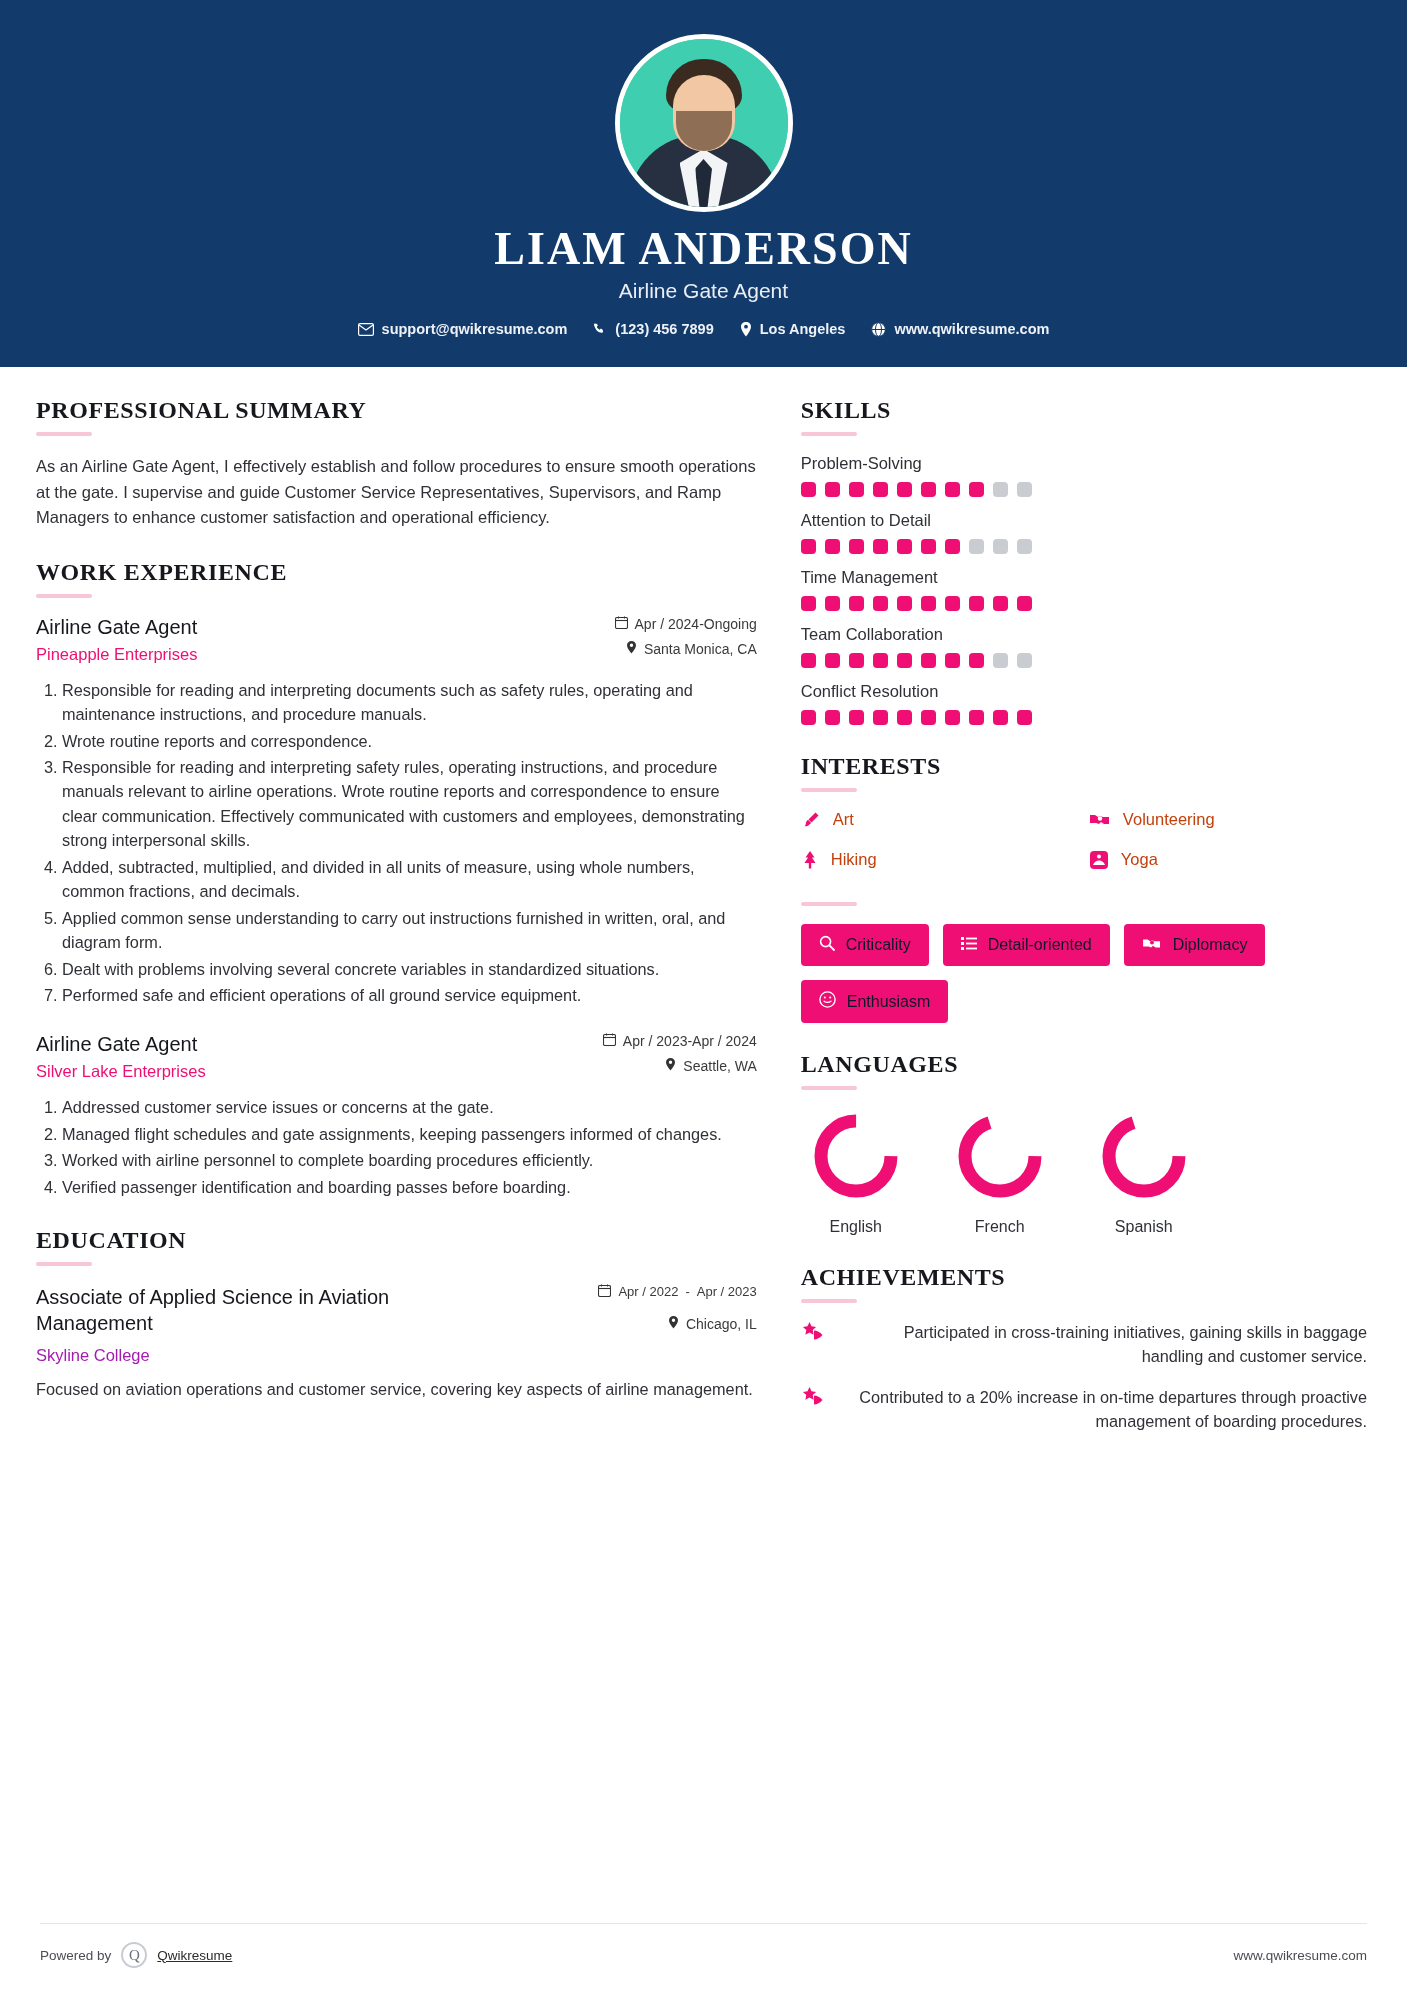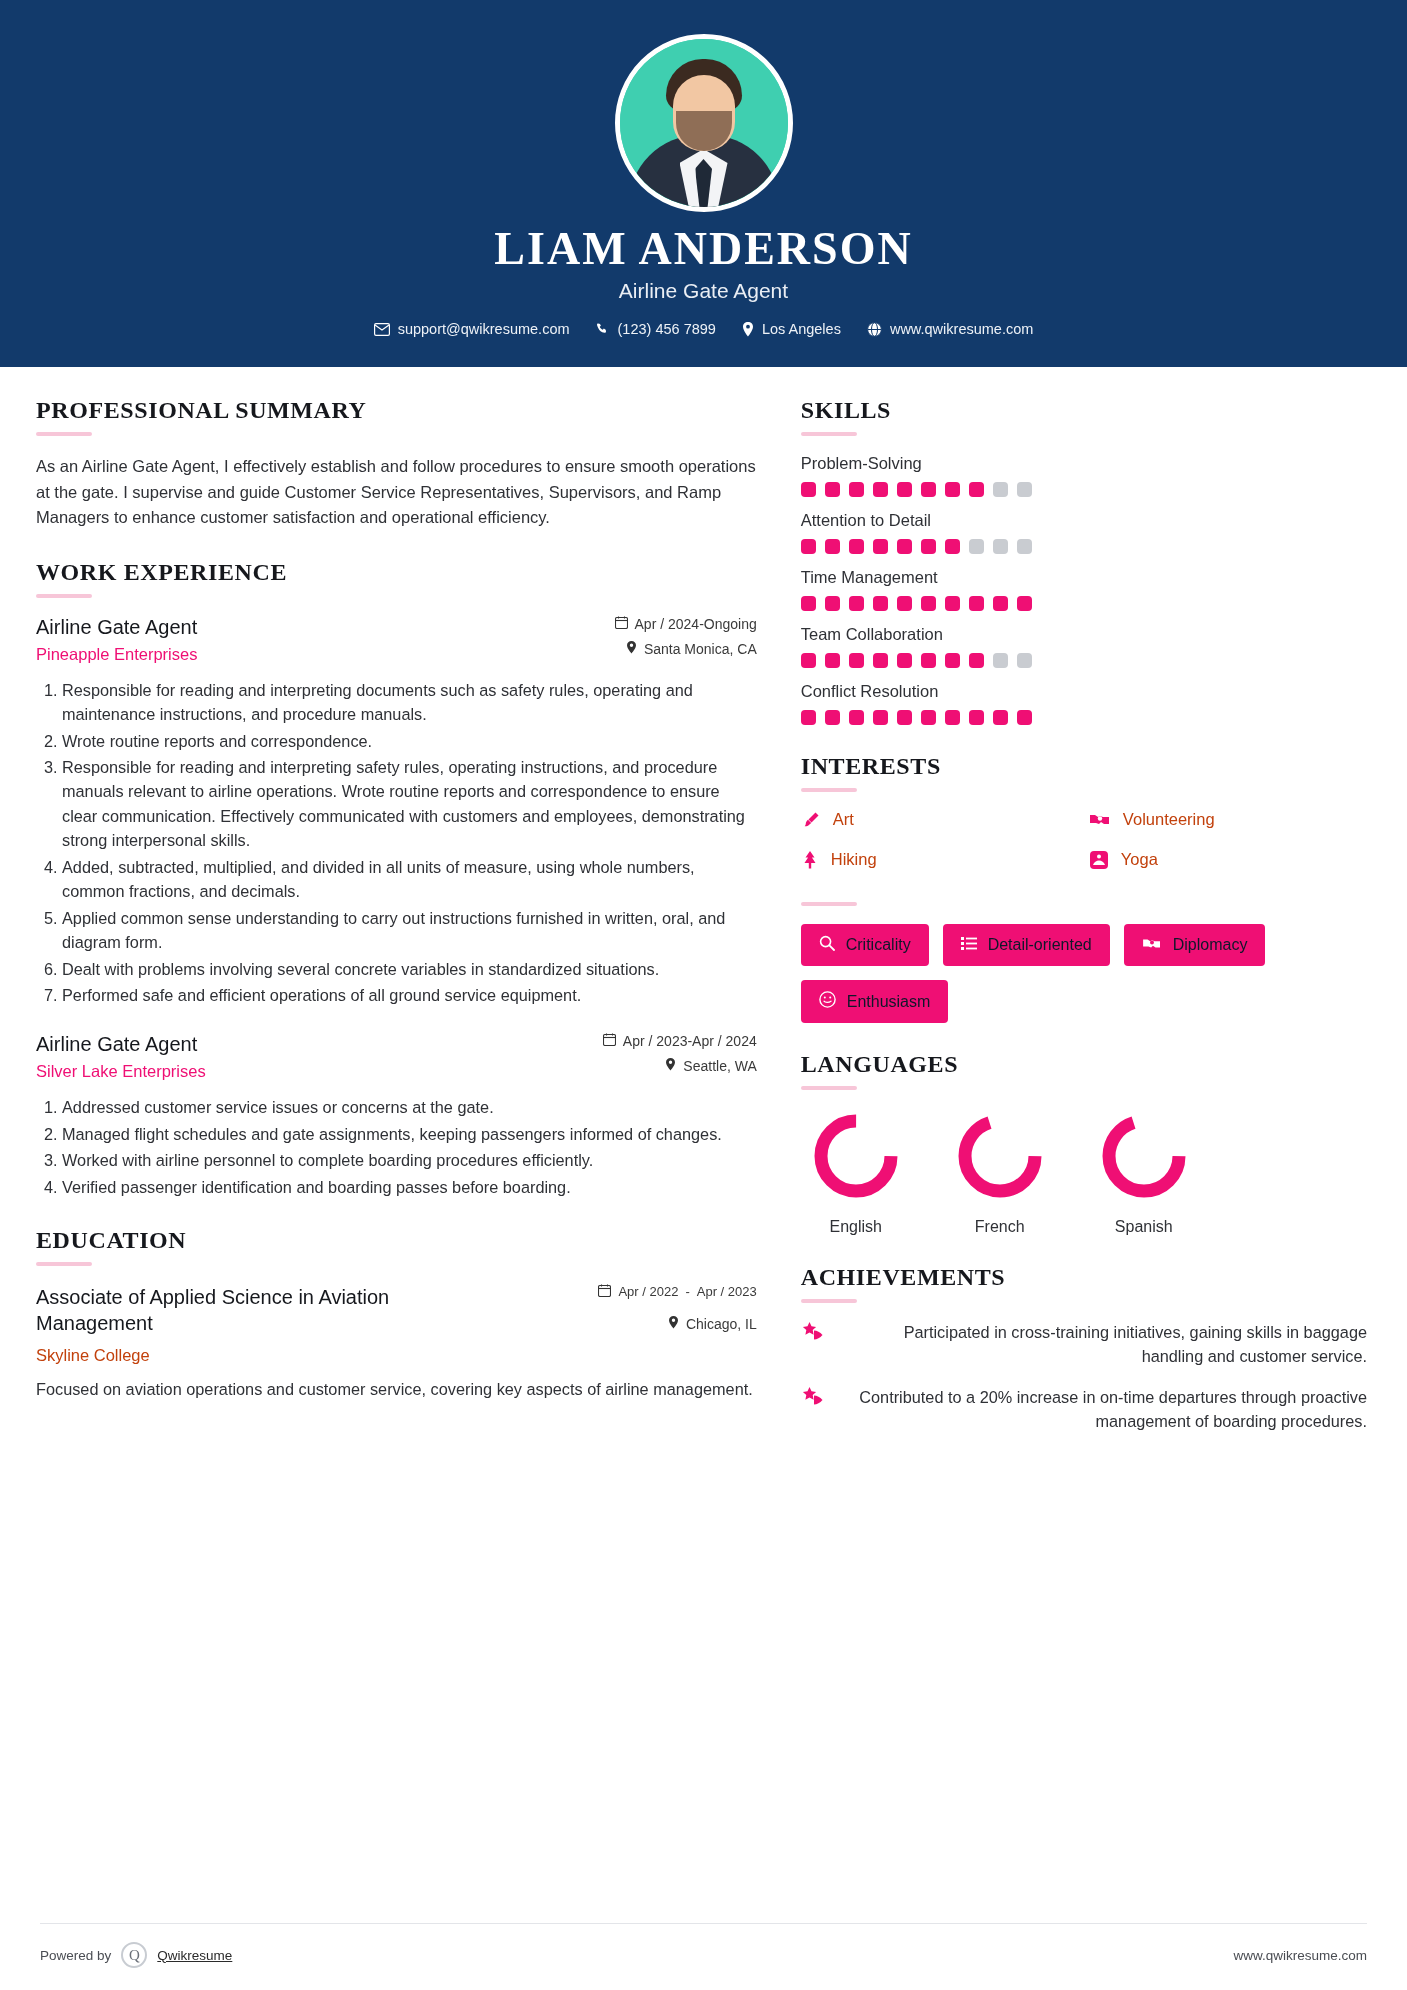--- a/index.html
+++ b/index.html
@@ -105,21 +105,21 @@
     margin-bottom: 18px;
   }
   .contact-row {
     display: flex;
     justify-content: center;
     align-items: center;
     gap: 26px;
     font-size: 14.5px;
     color: #eef2f7;
   }
-  .contact-item { display: flex; align-items: center; gap: 8px; }
+  .contact-item { display: flex; align-items: center; gap: 8px; font-weight: bold; }
   .contact-item svg { display: block; }
 
   
   .body-wrap {
     display: flex;
     padding: 30px 40px 0 36px;
     gap: 44px;
     flex: 1;
   }
   .col-left { width: 56%; }
@@ -172,21 +172,21 @@
     margin: 12px 0 0 0;
     padding-left: 26px;
     font-size: 16.3px;
     line-height: 1.5;
     color: #2f3136;
   }
   ol.bullets li { margin-bottom: 2px; }
 
   .edu-block { margin-top: 4px; }
   .edu-degree { font-size: 20px; color: #16181d; max-width: 430px; line-height: 1.3; }
-  .edu-school { font-size: 16.5px; color: #c2410c; margin-top: 10px; }
+  .edu-school { font-size: 16.5px; color: #a21caf; margin-top: 10px; }
   .edu-desc { font-size: 16.3px; line-height: 1.5; color: #2f3136; margin-top: 12px; }
   .edu-meta { text-align: right; font-size: 13px; color: #3a3a3a; }
   .edu-dates { display: flex; align-items: flex-start; gap: 7px; justify-content: flex-end; }
   .edu-dates .d { line-height: 1.25; }
   .edu-loc { display: flex; align-items: center; gap: 7px; justify-content: flex-end; margin-top: 16px; font-size: 14px; }
 
   
   .skill-name { font-size: 16.5px; color: #2f3136; margin-bottom: 9px; }
   .skill-row { display: flex; gap: 9px; margin-bottom: 14px; }
   .dot { width: 15px; height: 15px; border-radius: 4px; background: #ef0f74; }

